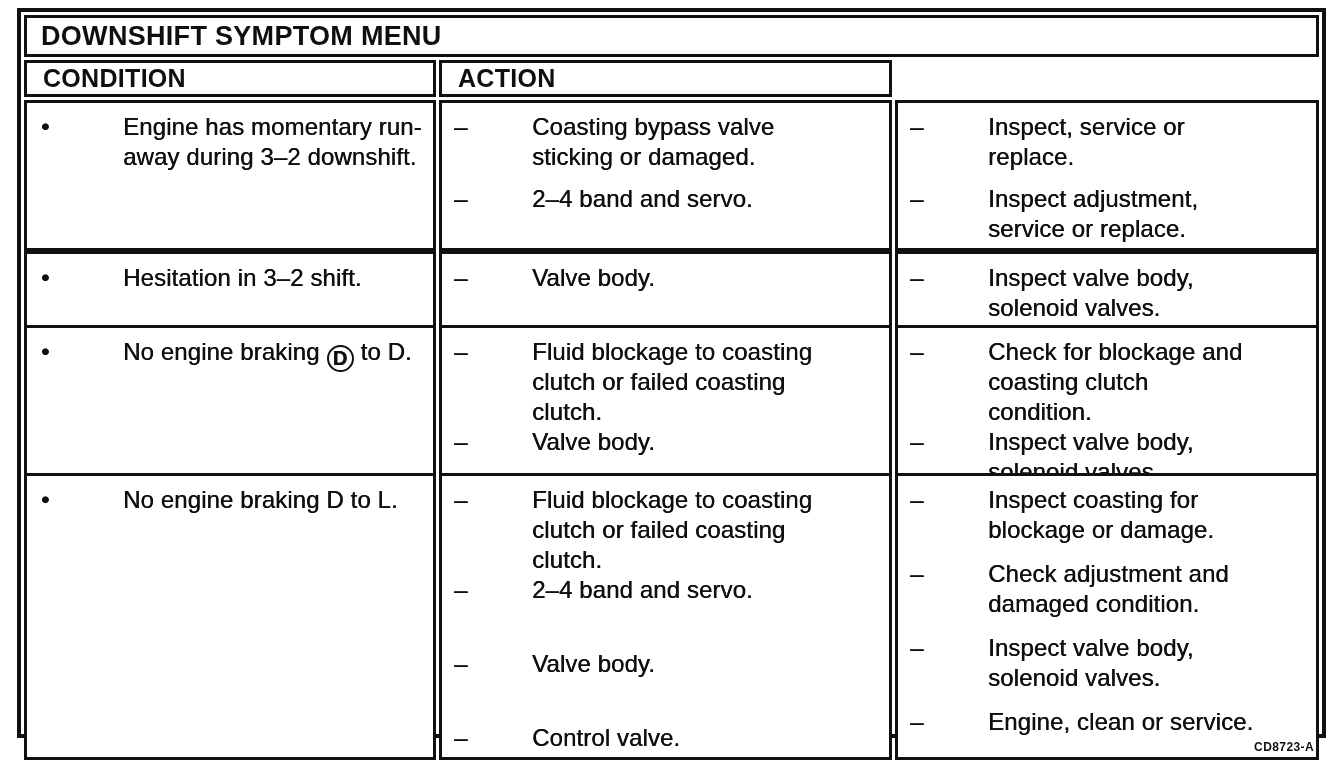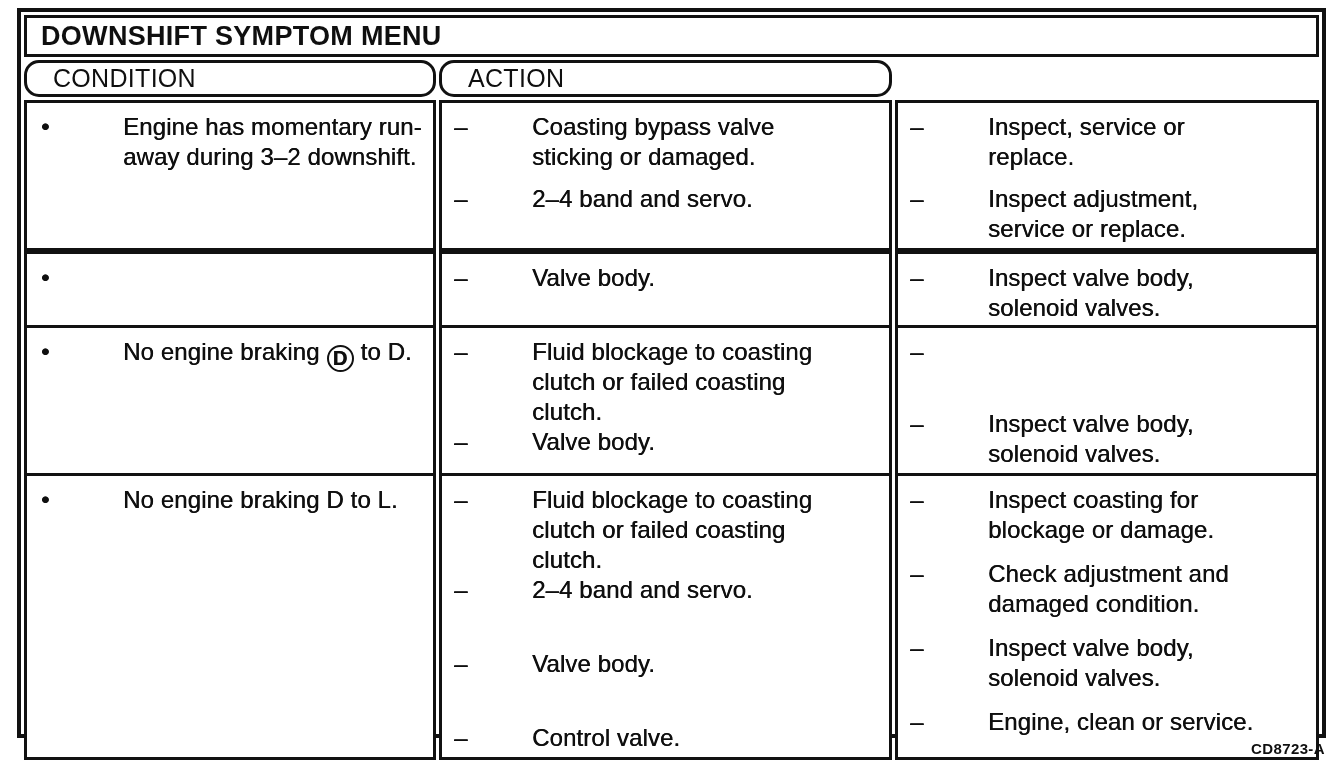--- a/index.html
+++ b/index.html
@@ -42,25 +42,24 @@
   .grid-row {
     display: grid;
     grid-template-columns: 412px 453px 1fr;
     gap: 3px;
     flex: 0 0 auto;
   }
   .header-row .cell {
     height: 37px;
     display: flex;
     align-items: center;
-    padding: 0 26px;
+    padding: 0 16px;
     font-size: 25px;
-    font-weight: 400;
+    font-weight: 700;
     letter-spacing: 0.3px;
-    border-radius: 15px;
   }
   .row-1 { height: 148px; }
   .row-2 { height: 71px; }
   .row-3 { height: 145px; }
   .row-4 { flex: 1 1 auto; }
 
   .body-cell {
     padding: 9px 10px 4px 12px;
     font-size: 24px;
     line-height: 30px;
@@ -94,22 +93,22 @@
     border-radius: 50%;
     font-size: 20px;
     font-weight: 700;
     margin: 0 7px;
     vertical-align: -5px;
     line-height: 1;
   }
 
   .figure-code {
     position: absolute;
-    right: 19px; top: 740px;
-    font-size: 15px;
+    right: 30px; top: 740px;
+    font-size: 12px;
     font-weight: 700;
     letter-spacing: 0.4px;
   }
 </style>
 </head>
 <body>
 
 <div class="sheet">
 
   <div class="symptom-table">
@@ -147,20 +146,21 @@
           <span class="marker">–</span>
           <span class="entry-text">Inspect adjustment, service or replace.</span>
         </div>
       </div>
     </div>
 
     <div class="grid-row row-2">
       <div class="cell body-cell cond-cell">
         <div class="entry">
           <span class="marker bullet-m">•</span>
+          <span class="entry-text">Hesitation in 3–2 shift.</span>
         </div>
       </div>
       <div class="cell body-cell cause-cell">
         <div class="entry">
           <span class="marker">–</span>
           <span class="entry-text">Valve body.</span>
         </div>
       </div>
       <div class="cell body-cell action-cell">
         <div class="entry">
@@ -183,20 +183,21 @@
           <span class="entry-text">Fluid blockage to coasting clutch or failed coasting clutch.</span>
         </div>
         <div class="entry">
           <span class="marker">–</span>
           <span class="entry-text">Valve body.</span>
         </div>
       </div>
       <div class="cell body-cell action-cell">
         <div class="entry ph">
           <span class="marker">–</span>
+          <span class="entry-text">Check for blockage and coasting clutch condition.</span>
         </div>
         <div class="entry">
           <span class="marker">–</span>
           <span class="entry-text">Inspect valve body, solenoid valves.</span>
         </div>
       </div>
     </div>
 
     <div class="grid-row row-4">
       <div class="cell body-cell cond-cell">

